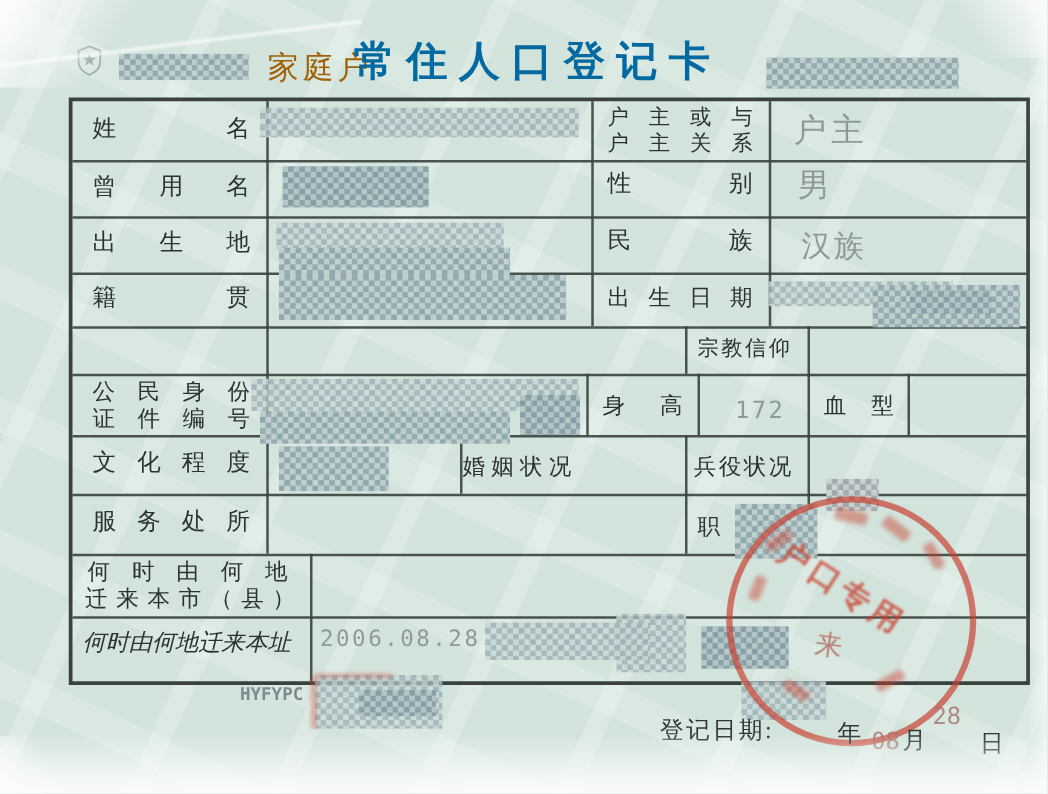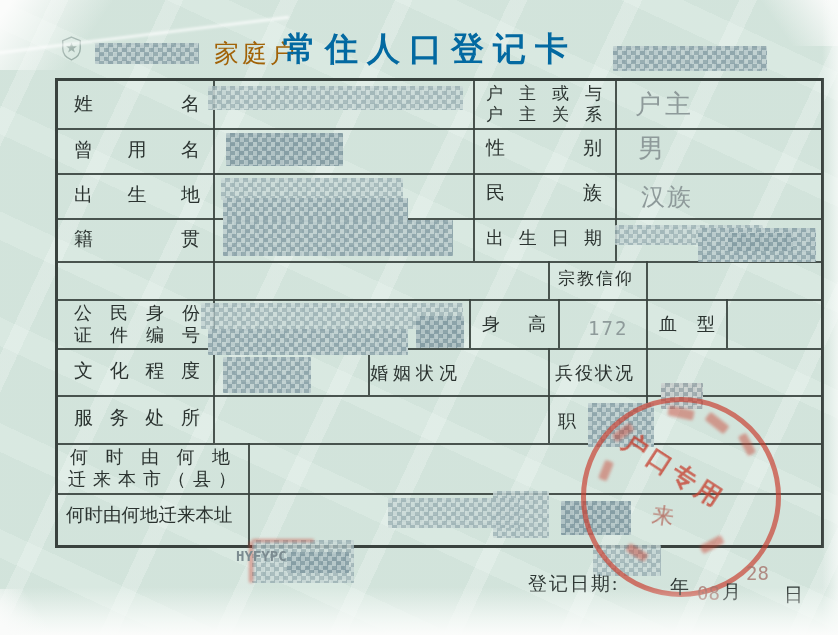--- a/index.html
+++ b/index.html
@@ -223,21 +223,22 @@
         <span>迁</span>
         <span>来</span>
         <span>本</span>
         <span>市</span>
         <span>（</span>
         <span>县</span>
         <span>）</span>
       </div>
     <div class="mz light" style="left:435px;top:410px;width:56px;height:47px;"></div>
 
-    <div class="lb" style="left:8px;top:424px;font-size:18.5px;">何时由何地迁来本址</div>
+    <div class="lb" style="left:8px;top:424px;font-size:18.5px;font-style:italic;">何时由何地迁来本址</div>
+    <div class="fp fpn" style="left:198px;top:420px;font-size:18px;letter-spacing:2px;">2006.08.28</div>
     <div class="mz light" style="left:330px;top:417px;width:132px;height:30px;"></div>
     <div class="mz dark" style="left:503px;top:420px;width:70px;height:34px;"></div>
   </div>
 
   <div class="mz light" style="left:252px;top:540px;width:102px;height:43px;"></div>
   <div class="mz dark" style="left:287px;top:552px;width:62px;height:21px;"></div>
   <div class="mz light" style="left:593px;top:545px;width:68px;height:31px;"></div>
   <div class="rs" style="left:249px;top:541px;width:4px;height:42px;"></div>
   <div class="rs" style="left:252px;top:539px;width:62px;height:3px;"></div>
 
@@ -245,21 +246,21 @@
   <div class="stamp-center">户口专用</div>
   <div class="stamp-char">来</div>
   <div class="rs" style="left:668px;top:408px;width:26px;height:10px;transform:rotate(12deg);"></div>
   <div class="rs" style="left:705px;top:418px;width:24px;height:10px;transform:rotate(38deg);"></div>
   <div class="rs" style="left:736px;top:440px;width:22px;height:9px;transform:rotate(62deg);"></div>
   <div class="rs" style="left:612px;top:428px;width:22px;height:9px;transform:rotate(-35deg);"></div>
   <div class="rs" style="left:596px;top:466px;width:20px;height:9px;transform:rotate(-68deg);"></div>
   <div class="rs" style="left:626px;top:548px;width:22px;height:9px;transform:rotate(32deg);"></div>
   <div class="rs" style="left:700px;top:540px;width:24px;height:9px;transform:rotate(-28deg);"></div>
 
-  <div class="fp fpn" style="left:192px;top:548px;font-size:14px;font-weight:700;color:#7b8b90;margin-left:44px;">HYFYPC</div>
+  <div class="fp fpn" style="left:192px;top:548px;font-size:14px;font-weight:700;color:#7b8b90;">HYFYPC</div>
   <div class="footer-text" style="left:528px;top:571px;">登记日期:</div>
   <div class="footer-text" style="left:670px;top:574px;">年</div>
   <div class="stamped-num" style="left:697px;top:582px;">08</div>
   <div class="footer-text" style="left:722px;top:579px;">月</div>
   <div class="stamped-num" style="left:746px;top:562px;">28</div>
   <div class="footer-text" style="left:784px;top:582px;">日</div>
 
   <div class="corner-tl"></div>
   <div class="crease"></div>
   <div class="corner-tr"></div>

